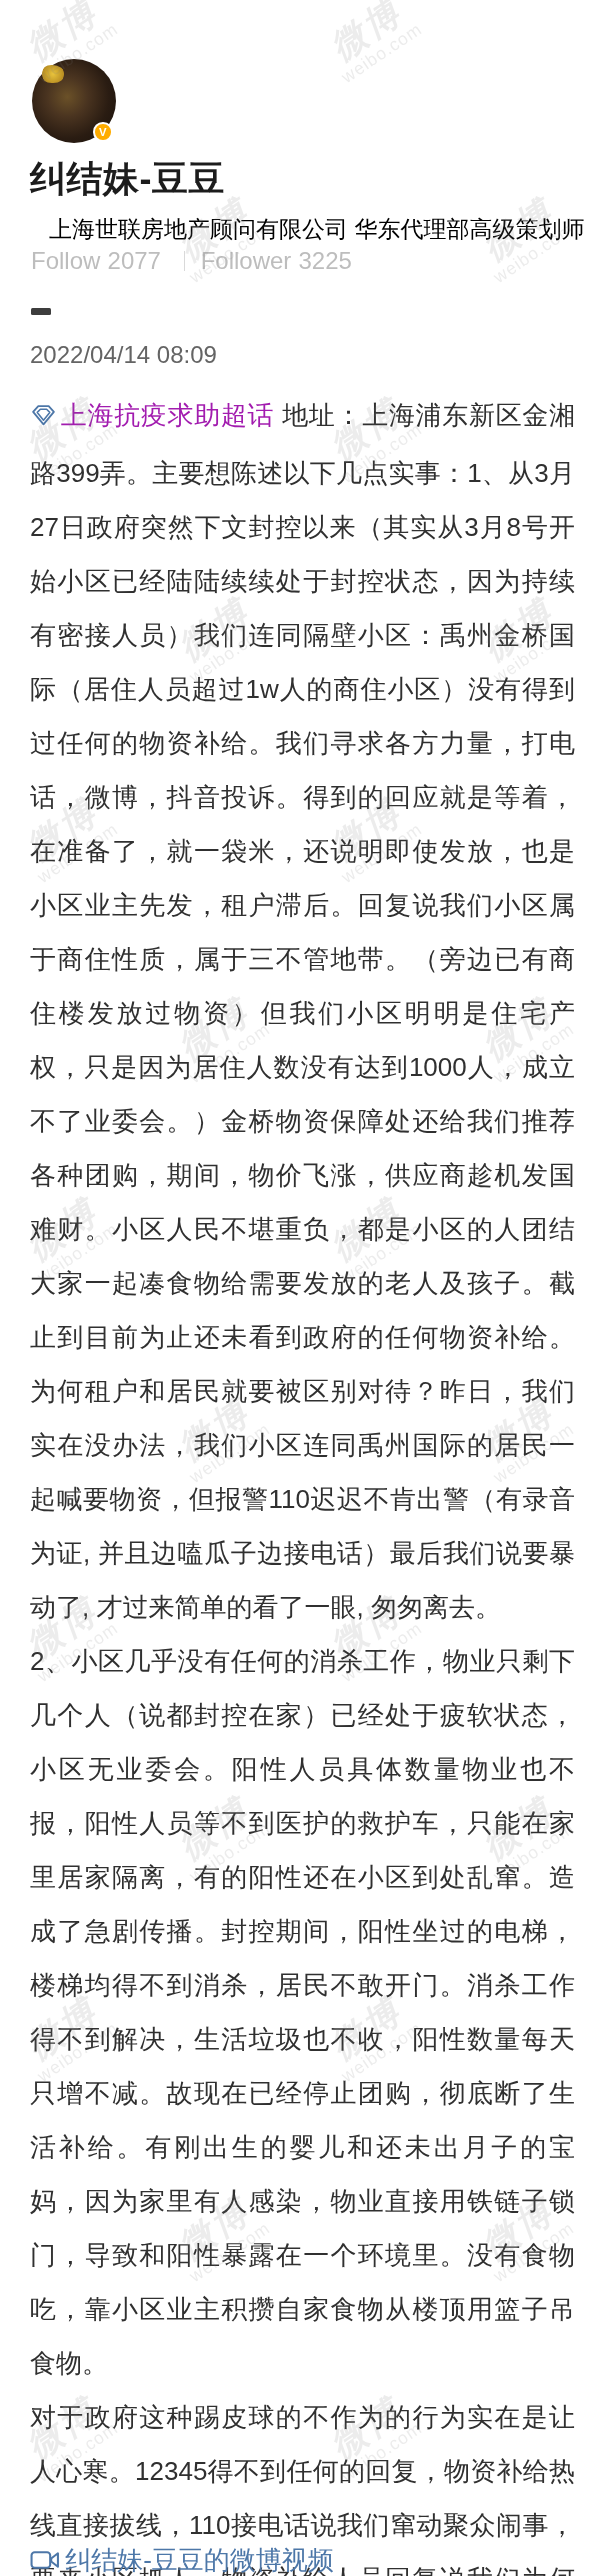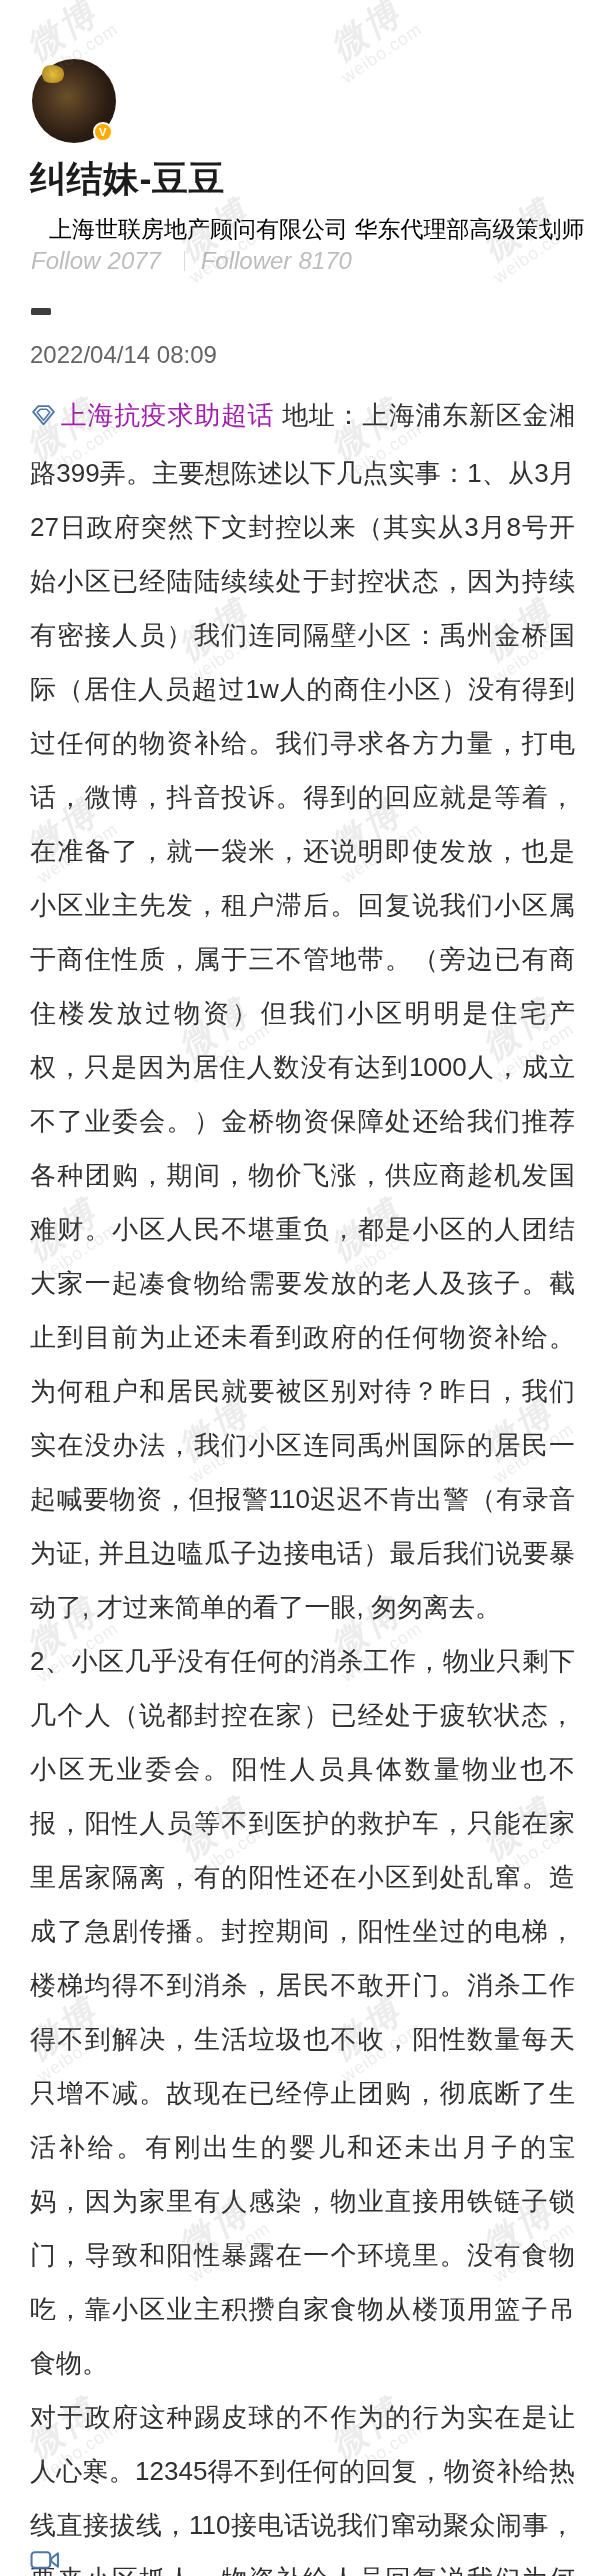--- a/index.html
+++ b/index.html
@@ -10,21 +10,21 @@
           background:radial-gradient(circle at 42% 45%, #6b5128 0%, #4a3420 30%, #2a1c12 62%, #17100a 100%);}
   .avatar .flower{position:absolute;left:9.3px;top:6.2px;width:24px;height:17.5px;border-radius:50% 60% 55% 50%;
           background:radial-gradient(circle at 50% 50%, #e8c33c 0%, #b98e22 70%, transparent 75%);}
   .v-badge{position:absolute;left:93px;top:122px;width:19.6px;height:19.6px;border-radius:50%;
            background:#ffac00;border:2.6px solid #fff;box-sizing:border-box;
            display:flex;align-items:center;justify-content:center;color:#fff;font-weight:bold;font-size:11.3px;}
   .name{position:absolute;left:30px;top:155px;font-size:36px;font-weight:bold;color:#1c1c1c;letter-spacing:0.5px;}
   .subtitle{position:absolute;left:49px;top:214px;font-size:23px;color:#000000;}
   .followrow{position:absolute;left:31px;top:247px;font-size:24px;color:#bdbdbd;display:flex;align-items:center;}
   .followrow .sep{display:inline-block;width:1.5px;height:20.6px;background:#d9d9d9;margin:0 15.5px;}
-  .followrow span{margin-right:7.2px;font-style:italic;}
+  .followrow span{margin-right:7.2px;}
   
   .dash{position:absolute;left:31px;top:308px;width:19.6px;height:7.2px;border-radius:1.5px;background:#3d3d3d;}
   .date{position:absolute;left:30px;top:341px;font-size:24px;color:#646464;}
   
   .body-text{position:absolute;left:30px;top:388px;width:545px;font-size:26px;line-height:54px;
              color:#303030;text-align:justify;}
   .st-icon{display:inline-block;vertical-align:-4.1px;margin-right:3.1px;}
   .st-link{color:#a21caf;text-decoration:none;}
   .body-plain{white-space:pre-line;}
   .video-link{position:absolute;left:30px;top:2533px;height:54px;display:flex;align-items:center;
@@ -45,21 +45,21 @@
       <div class="flower"></div>
     </div>
   <div class="v-badge">V</div>
   <div class="name">纠结妹-豆豆</div>
   <div class="subtitle">上海世联房地产顾问有限公司 华东代理部高级策划师</div>
   <div class="followrow">
     <span>Follow</span>
     <span>2077</span>
     <span class="sep"></span>
     <span>Follower</span>
-    <span>8170</span>
+    <span>3225</span>
   </div>
 
   <div class="dash"></div>
   <div class="date">2022/04/14 08:09</div>
 
   <div class="body-text">
     <span class="st-icon">
       <svg width="27" height="27" viewBox="0 0 52 52">
         <path d="M16 10 H36 L46 21 L26 45 L6 21 Z" fill="none" stroke="#4d77a8" stroke-width="3.5" stroke-linejoin="round"></path>
         <path d="M20 16 H32 L38 22 L26 37 L14 22 Z" fill="none" stroke="#4d77a8" stroke-width="3" stroke-linejoin="round"></path>
@@ -69,20 +69,21 @@
 对于政府这种踢皮球的不作为的行为实在是让人心寒。12345得不到任何的回复，物资补给热线直接拔线，110接电话说我们窜动聚众闹事，要来小区抓人。物资补给人员回复说我们为何只会在家里投诉，为何不出去造救护车？我们实在是没有任何办法了，请伟大的党和国家救救我们。</span>
   </div>
 
   <div class="video-link">
     <span class="vl-icon">
       <svg width="30" height="24" viewBox="0 0 58 46">
         <rect x="3" y="8" width="36" height="30" rx="6" fill="none" stroke="#4d77a8" stroke-width="4"></rect>
         <path d="M41 20 L54 10 V36 L41 26 Z" fill="none" stroke="#4d77a8" stroke-width="4" stroke-linejoin="round"></path>
       </svg>
     </span>
+    <span>纠结妹-豆豆的微博视频</span>
   </div>
 
   <div id="wm-layer">
       <div class="wm" style="left: 20.6px; top: 10.3px;">
         <div class="wm-cn">微博</div>
         <div class="wm-en">weibo.com</div>
       </div>
       <div class="wm" style="left: 325px; top: 10.3px;">
         <div class="wm-cn">微博</div>
         <div class="wm-en">weibo.com</div>

